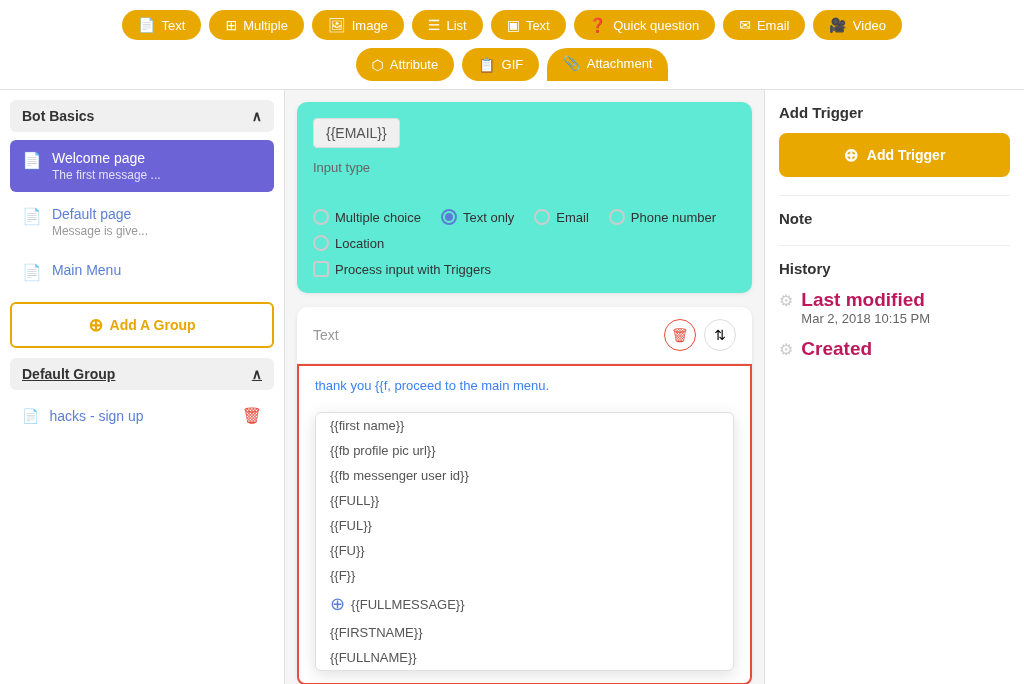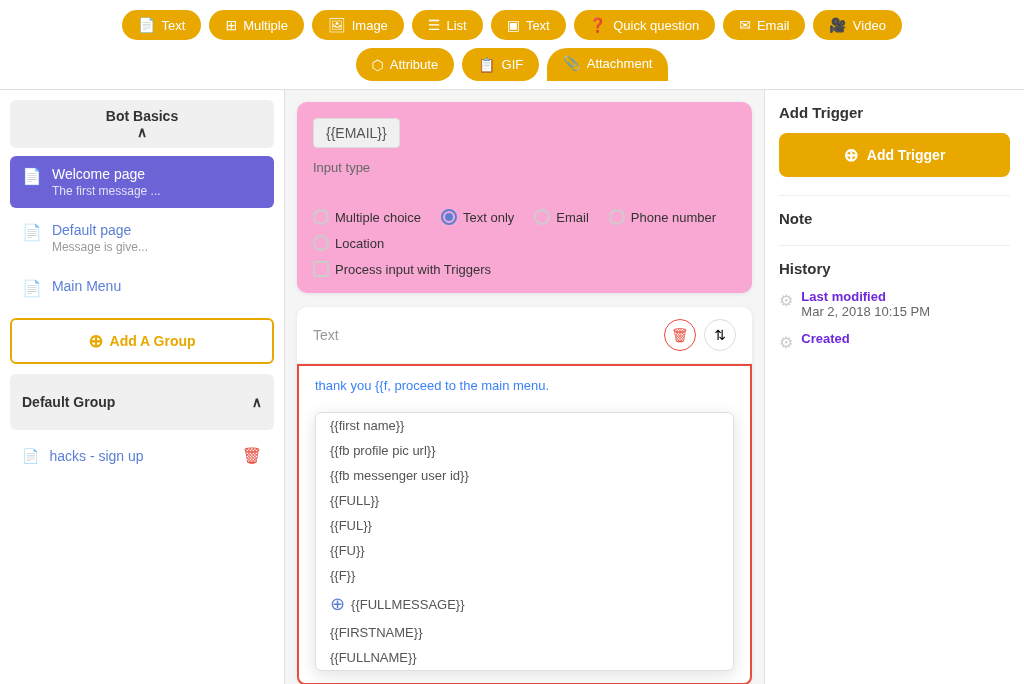--- a/index.html
+++ b/index.html
@@ -15,40 +15,40 @@
       white-space: nowrap;
     }
     .toolbar-btn.active-tab { border-bottom: 3px solid #e8a800; border-radius: 20px 20px 0 0; }
     .toolbar-btn .btn-icon { font-size: 14px; }
 
     
     .main { display: flex; height: calc(684px - 90px); }
 
     
     .sidebar { width: 285px; background: #fff; border-right: 1px solid #e0e0e0; overflow-y: auto; padding: 10px; flex-shrink: 0; }
-    .sidebar-section-header { display: flex; align-items: center; justify-content: space-between; background: #f0f0f0; padding: 8px 12px; border-radius: 6px; font-weight: 600; font-size: 14px; margin-bottom: 8px; flex-direction: column; }
+    .sidebar-section-header { display: flex; align-items: center; justify-content: space-between; background: #f0f0f0; padding: 8px 12px; border-radius: 6px; font-weight: 600; font-size: 14px; margin-bottom: 8px; }
     .sidebar-item { display: flex; align-items: flex-start; gap: 10px; padding: 10px 12px; border-radius: 6px; cursor: pointer; margin-bottom: 4px; }
     .sidebar-item.active { background: #6c63d6; color: #fff; }
     .sidebar-item.active .sidebar-item-sub { color: rgba(255,255,255,0.8); }
     .sidebar-item:not(.active) { color: #5b7fd4; }
     .sidebar-item:not(.active) .sidebar-item-sub { color: #999; }
     .sidebar-item-icon { font-size: 16px; margin-top: 1px; flex-shrink: 0; }
     .sidebar-item-title { font-size: 14px; font-weight: 500; }
     .sidebar-item-sub { font-size: 12px; margin-top: 2px; }
     .add-group-btn { display: flex; align-items: center; justify-content: center; gap: 6px; width: 100%; padding: 10px; border: 2px solid #e8a800; background: #fff; color: #e8a800; border-radius: 6px; font-size: 14px; font-weight: 600; cursor: pointer; margin: 10px 0; }
-    .default-group-header { display: flex; align-items: center; justify-content: space-between; background: #f0f0f0; padding: 20px 12px; border-radius: 6px; font-weight: 600; font-size: 14px; margin-bottom: 8px; }
+    .default-group-header { display: flex; align-items: center; justify-content: space-between; background: #f0f0f0; padding: 8px 12px; border-radius: 6px; font-weight: 600; font-size: 14px; margin-bottom: 8px; text-decoration: underline; }
     .hacks-item { display: flex; align-items: center; gap: 10px; padding: 8px 12px; color: #5b7fd4; cursor: pointer; }
     .hacks-item-content { flex: 1; }
     .hacks-delete { color: #e74c3c; font-size: 16px; cursor: pointer; }
 
     
     .center { flex: 1; background: #f5f5f5; overflow-y: auto; padding: 12px; }
 
     
-    .card { background: #f9a8d4; border-radius: 10px; padding: 16px; margin-bottom: 14px; box-shadow: 0 1px 4px rgba(0,0,0,0.08); }
+    .card { background: #5eead4; border-radius: 10px; padding: 16px; margin-bottom: 14px; box-shadow: 0 1px 4px rgba(0,0,0,0.08); }
     .email-tag { display: inline-block; background: #f0f0f0; border: 1px solid #ddd; border-radius: 4px; padding: 6px 12px; font-size: 14px; color: #555; margin-bottom: 12px; }
     .input-type-label { font-size: 13px; color: #666; margin-bottom: 8px; font-weight: 500; }
     .radio-group { display: flex; flex-wrap: wrap; gap: 10px 20px; margin-bottom: 10px; margin-top: 34px; }
     .radio-option { display: flex; align-items: center; gap: 6px; font-size: 13px; cursor: pointer; }
     .radio-circle { width: 16px; height: 16px; border-radius: 50%; border: 2px solid #ccc; flex-shrink: 0; display: flex; align-items: center; justify-content: center; }
     .radio-circle.selected { border-color: #5b7fd4; }
     .radio-circle.selected::after { content: ''; width: 8px; height: 8px; border-radius: 50%; background: #5b7fd4; }
     .checkbox-row { display: flex; align-items: center; gap: 6px; font-size: 13px; margin-top: 6px; cursor: pointer; }
     .checkbox-box { width: 16px; height: 16px; border: 2px solid #ccc; border-radius: 3px; flex-shrink: 0; }
 
@@ -68,21 +68,21 @@
 
     
     .right-panel { width: 260px; background: #fff; border-left: 1px solid #e0e0e0; padding: 14px; overflow-y: auto; flex-shrink: 0; }
     .right-section { margin-bottom: 18px; }
     .right-section-title { font-size: 15px; font-weight: 700; color: #333; margin-bottom: 12px; }
     .add-trigger-btn { display: flex; align-items: center; justify-content: center; gap: 8px; width: 100%; padding: 11px; background: #e8a800; color: #fff; border: none; border-radius: 8px; font-size: 14px; font-weight: 600; cursor: pointer; }
     .note-text { font-size: 13px; color: #666; line-height: 1.5; }
     .divider { border: none; border-top: 1px solid #eee; margin: 14px 0; }
     .history-item { display: flex; align-items: flex-start; gap: 8px; margin-bottom: 12px; }
     .history-icon { color: #ccc; font-size: 16px; flex-shrink: 0; margin-top: 2px; }
-    .history-label { font-size: 13px; font-weight: 600; color: #6d28d9; }
+    .history-label { font-size: 19px; font-weight: 600; color: #be185d; }
     .history-value { font-size: 13px; color: #666; }
 
     
     .center::-webkit-scrollbar, .sidebar::-webkit-scrollbar { width: 5px; }
     .center::-webkit-scrollbar-thumb, .sidebar::-webkit-scrollbar-thumb { background: #ccc; border-radius: 3px; }
   </style>
 </head>
 <body>
 
 <div class="toolbar">

